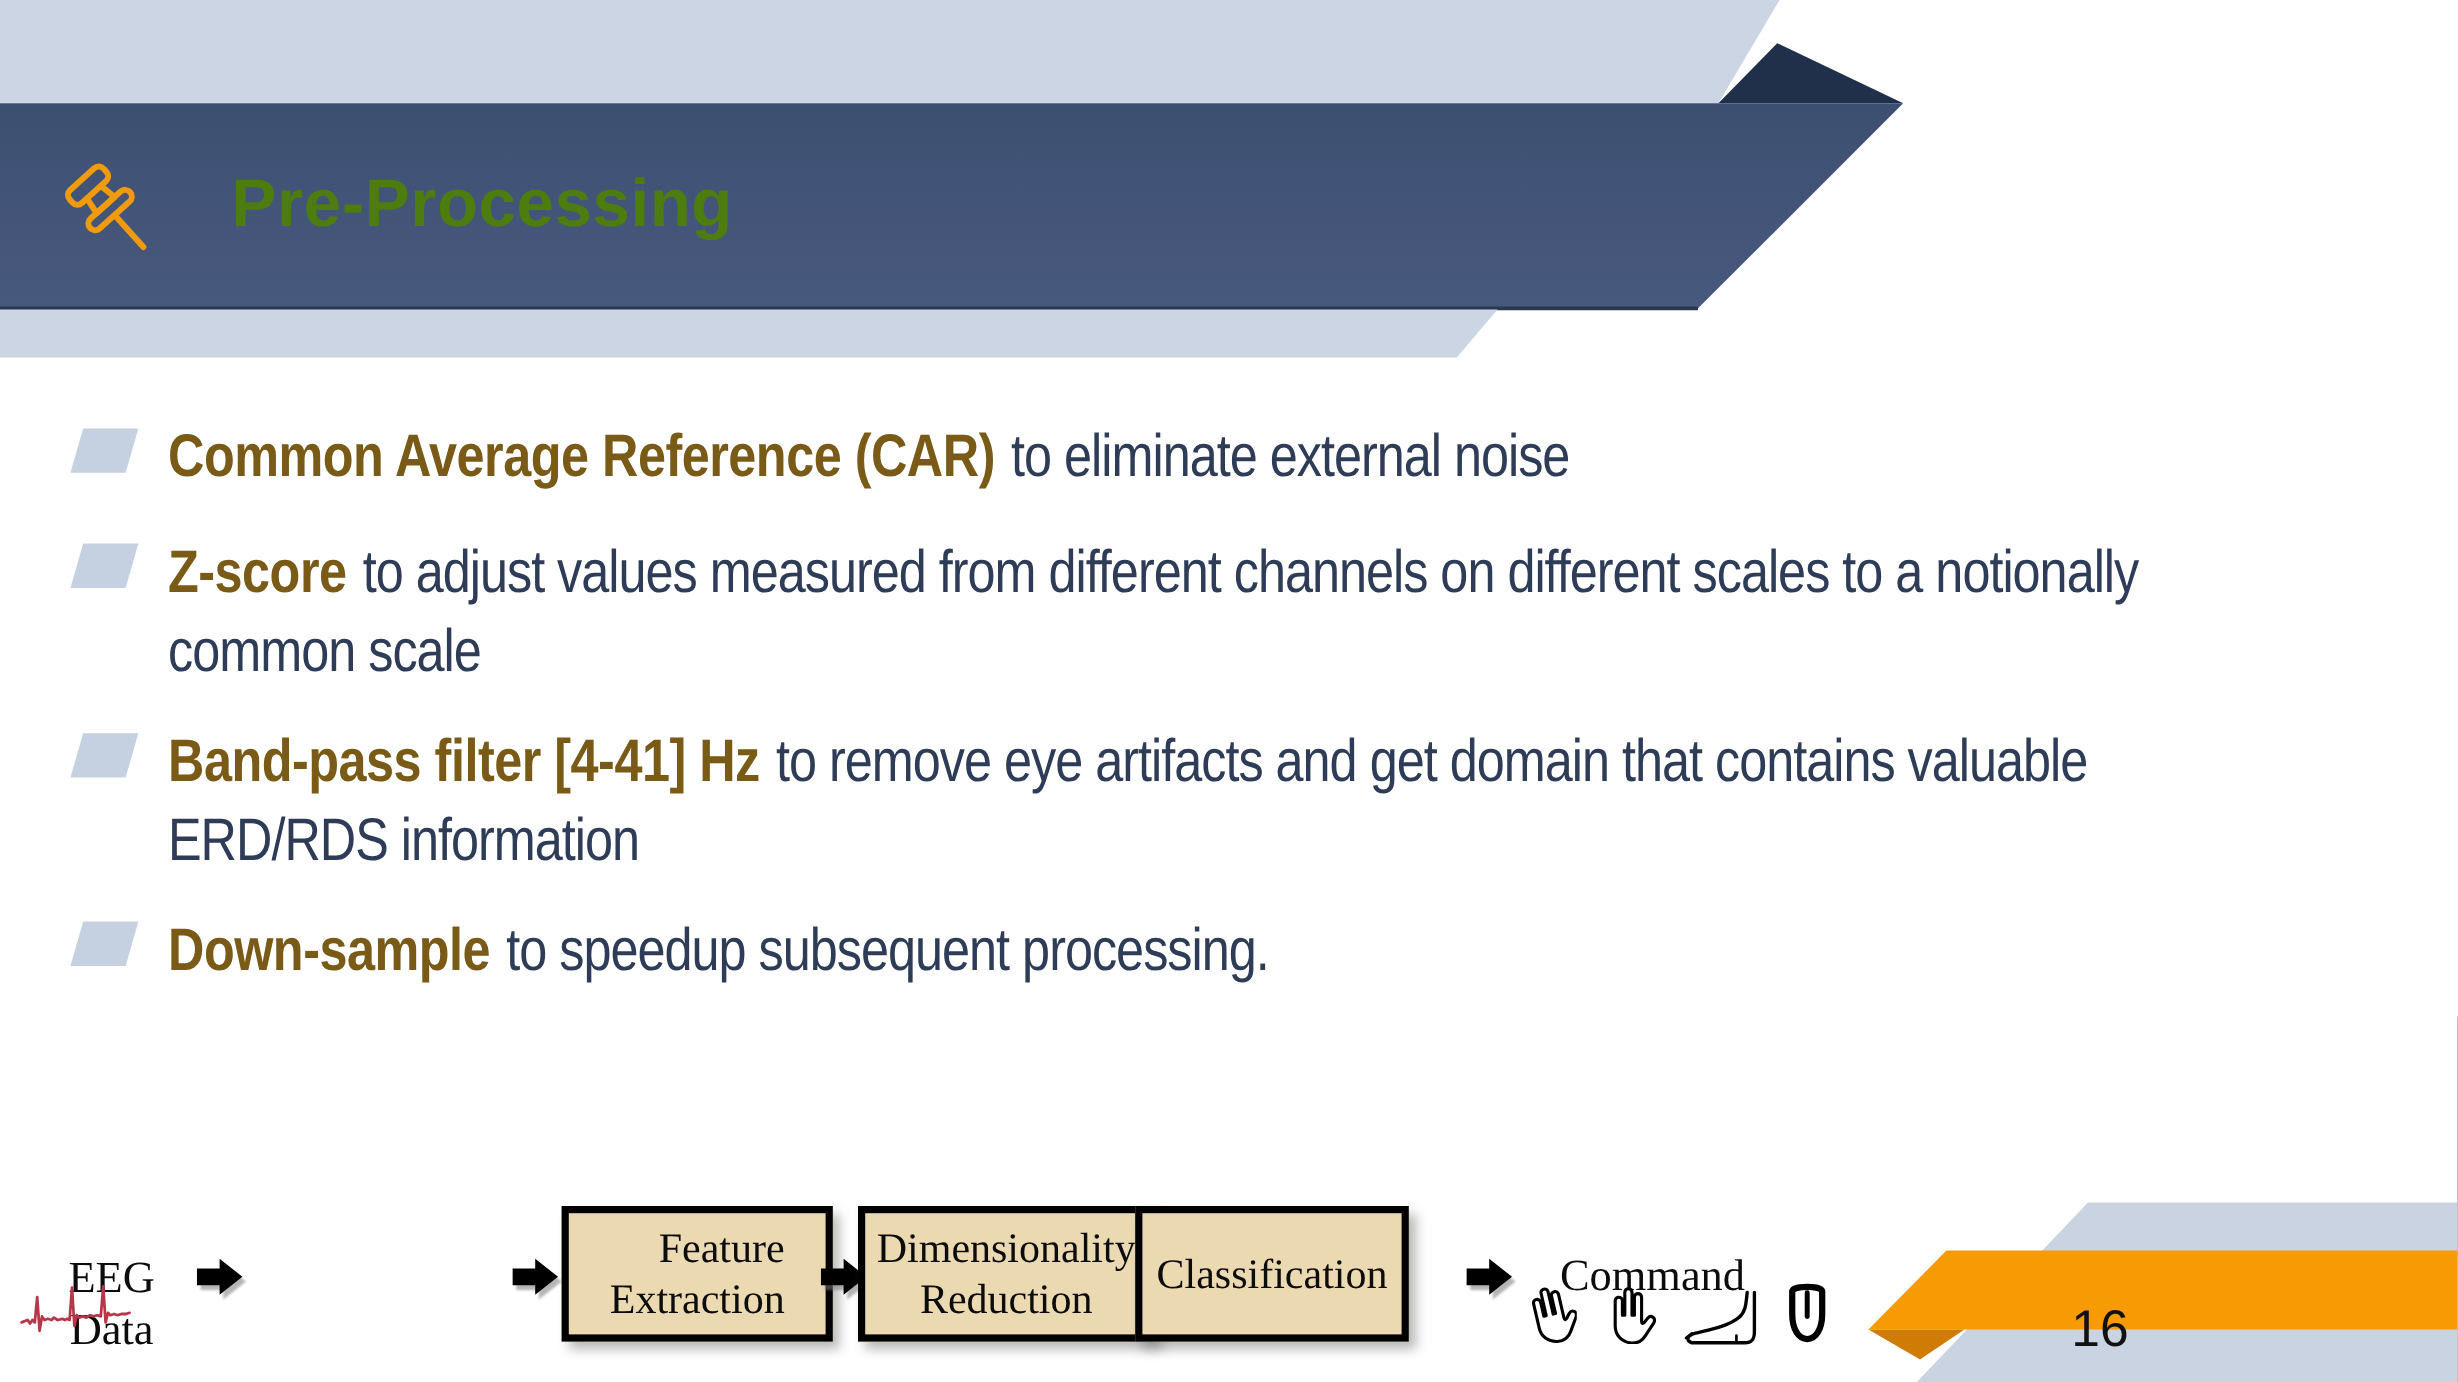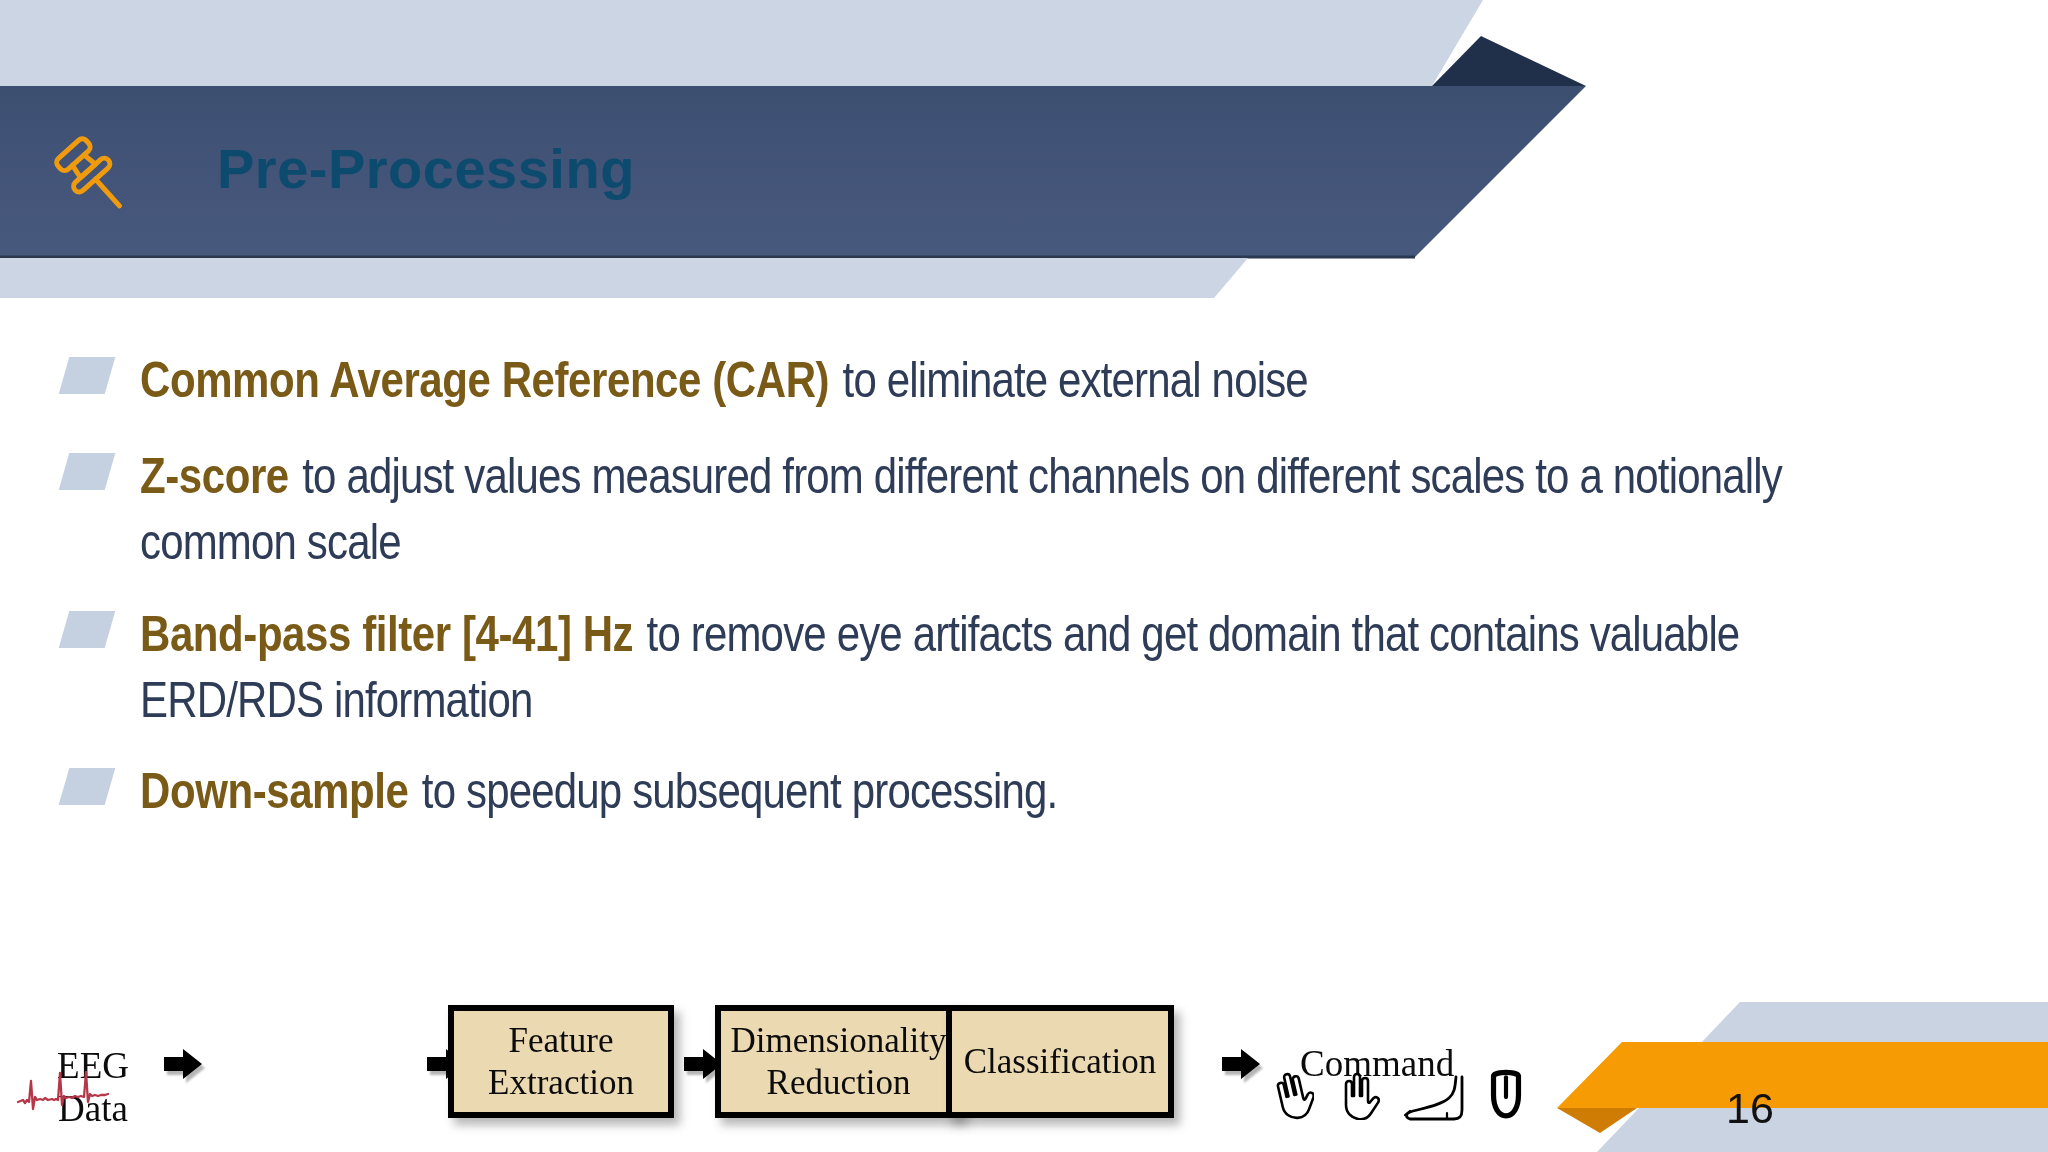--- a/index.html
+++ b/index.html
@@ -3,22 +3,22 @@
 <meta charset="utf-8">
 <style>
   html,body{margin:0;padding:0;background:#888;}
   .slide{
     position:relative;width:2048px;height:1152px;background:#ffffff;
     overflow:hidden;font-family:"Liberation Sans",sans-serif;
   }
   
   .banner-svg{position:absolute;left:0;top:0;}
   .slide-title{
-    position:absolute;left:217px;top:136px;
-    font-size:56px;font-weight:bold;color:#0c4a6e;letter-spacing:0.5px;
+    position:absolute;left:193px;top:136px;
+    font-size:56px;font-weight:bold;color:#4d7c0f;letter-spacing:0.5px;
   }
   .pushpin{position:absolute;left:44px;top:126px;}
   
   .bullet-text{
     position:absolute;left:140px;width:2100px;
     font-size:50px;line-height:66px;color:#2e3c57;letter-spacing:-1px;
     transform:scaleX(0.84);transform-origin:0 0;
   }
   .bullet-text .term{font-weight:bold;color:#7a5a17;margin-right:16px;letter-spacing:-0.5px;}
   .bullet-marker{
@@ -38,21 +38,21 @@
   .eeg-wave{position:absolute;left:16px;top:1066px;}
   .stage{
     position:absolute;top:1005px;height:113px;border:6px solid #000;
     box-sizing:border-box;background:#ebd9b2;
     font-family:"Liberation Serif",serif;font-size:35px;line-height:42px;color:#0c0c0c;
     display:flex;align-items:center;justify-content:center;text-align:center;
     white-space:pre-line;box-shadow:6px 7px 9px rgba(95,95,95,0.45);
   }
   .stage.active{background:#f6b817;font-weight:bold;}
   #stage1{left:205px;width:224px;}
-  #stage2{left:448px;width:226px;}
+  #stage2{left:468px;width:226px;text-align:right;}
   #stage3{left:715px;width:247px;}
   #stage4{left:946px;width:228px;}
   .flow-arrow{position:absolute;top:1046px;filter:drop-shadow(3px 4px 1px rgba(120,120,120,0.55));}
   #arrow1{left:164px;} #arrow2{left:427px;} #arrow3{left:684px;}
   #arrow4{left:959px;} #arrow5{left:1222px;}
   .output-label{
     position:absolute;left:1300px;top:1024px;width:190px;text-align:left;
     font-size:37px;color:#0c0c0c;
   }
   .cmd-icon{position:absolute;top:1068px;}

